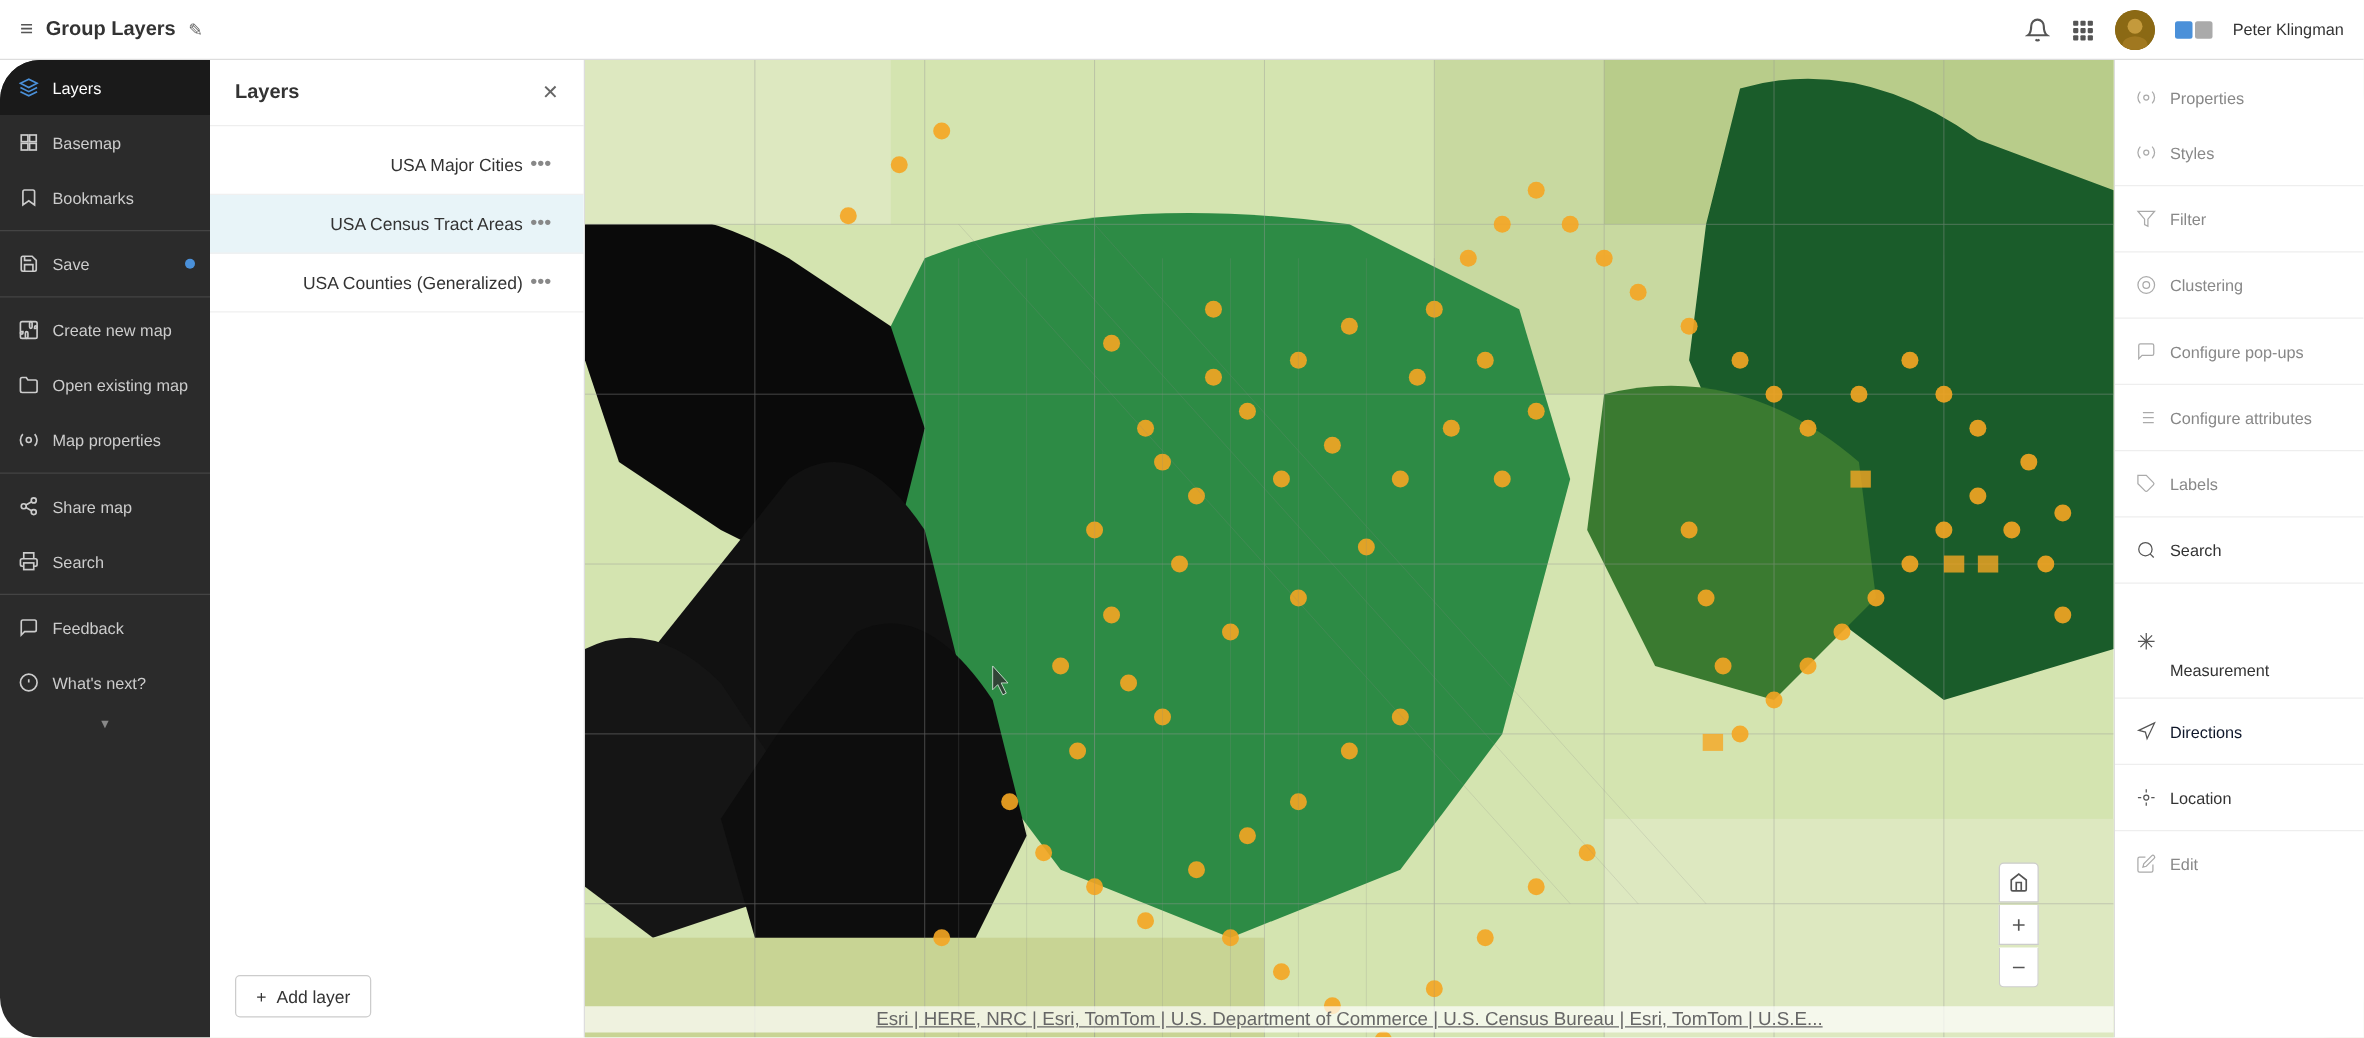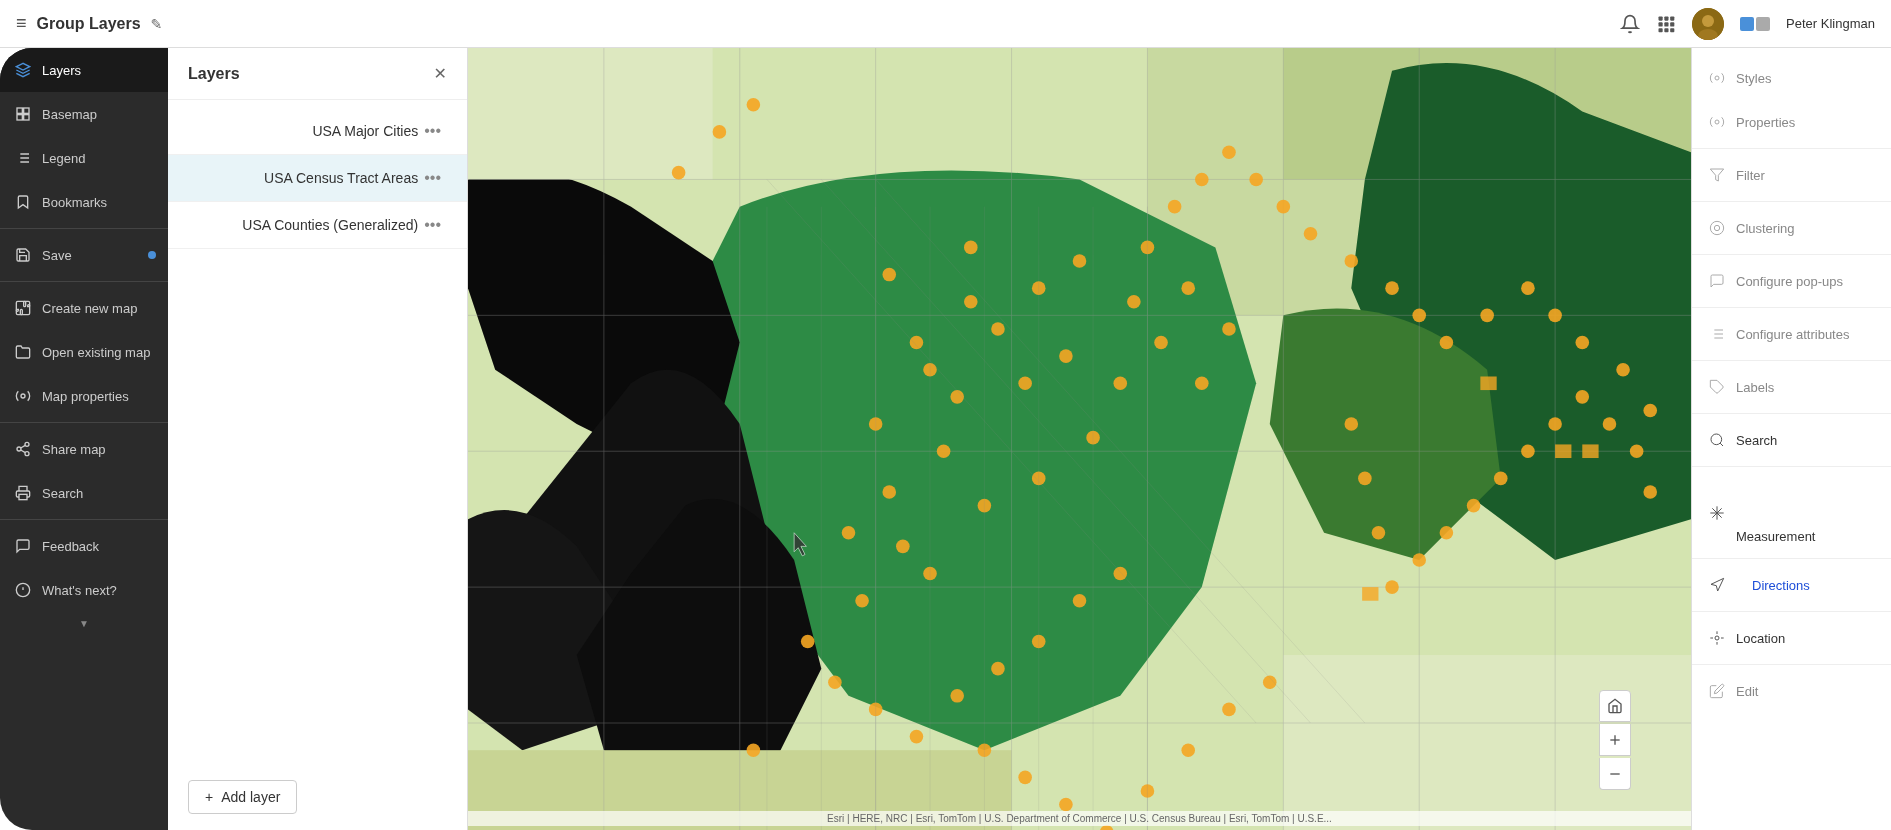--- a/index.html
+++ b/index.html
@@ -153,24 +153,25 @@
     .zoom-in-btn { }
     .zoom-out-btn { border-radius: 0 0 4px 4px; }
 
     
     .map-attribution {
       position: absolute;
       bottom: 4px;
       left: 0;
       right: 0;
       text-align: center;
-      font-size: 10px;
+      font-size: 15px;
       color: #666;
       background: rgba(255,255,255,0.7);
       padding: 2px 6px;
+      text-decoration: underline;
     }
 
     
     .right-sidebar {
       width: 200px;
       background: #fff;
       border-left: 1px solid #ddd;
       display: flex;
       flex-direction: column;
       flex-shrink: 0;
@@ -262,33 +263,20 @@
         <svg width="16" height="16" viewBox="0 0 24 24" fill="none" stroke="#ccc" stroke-width="2">
             <rect x="3" y="3" width="8" height="8"></rect>
             <rect x="13" y="3" width="8" height="8"></rect>
             <rect x="3" y="13" width="8" height="8"></rect>
             <rect x="13" y="13" width="8" height="8"></rect>
           </svg>
       </span>
       <span>Basemap</span>
     </div>
 
-    <div class="sidebar-item">
-      <span class="icon">
-        <svg width="16" height="16" viewBox="0 0 24 24" fill="none" stroke="#ccc" stroke-width="2">
-            <line x1="8" y1="6" x2="21" y2="6"></line>
-            <line x1="8" y1="12" x2="21" y2="12"></line>
-            <line x1="8" y1="18" x2="21" y2="18"></line>
-            <line x1="3" y1="6" x2="3.01" y2="6"></line>
-            <line x1="3" y1="12" x2="3.01" y2="12"></line>
-            <line x1="3" y1="18" x2="3.01" y2="18"></line>
-          </svg>
-      </span>
-      <span>Legend</span>
-    </div>
 
     <div class="sidebar-item">
       <span class="icon">
         <svg width="16" height="16" viewBox="0 0 24 24" fill="none" stroke="#ccc" stroke-width="2">
             <path d="M19 21l-7-5-7 5V5a2 2 0 0 1 2-2h10a2 2 0 0 1 2 2z"></path>
           </svg>
       </span>
       <span>Bookmarks</span>
     </div>
 
@@ -601,31 +589,31 @@
 
   <div class="right-sidebar">
 
     <div class="right-item">
       <span class="icon">
         <svg width="16" height="16" viewBox="0 0 24 24" fill="none" stroke="#aaa" stroke-width="1.5">
             <circle cx="12" cy="12" r="3"></circle>
             <path d="M19.07 4.93a10 10 0 0 1 0 14.14M4.93 4.93a10 10 0 0 0 0 14.14"></path>
           </svg>
       </span>
-      <span class="right-item-label">Styles</span>
+      <span class="right-item-label">Properties</span>
     </div>
 
     <div class="right-item">
       <span class="icon">
         <svg width="16" height="16" viewBox="0 0 24 24" fill="none" stroke="#aaa" stroke-width="1.5">
             <circle cx="12" cy="12" r="3"></circle>
             <path d="M19.07 4.93a10 10 0 0 1 0 14.14M4.93 4.93a10 10 0 0 0 0 14.14"></path>
           </svg>
       </span>
-      <span class="right-item-label">Properties</span>
+      <span class="right-item-label">Styles</span>
     </div>
 
     <div class="right-divider"></div>
 
     <div class="right-item">
       <span class="icon">
         <svg width="16" height="16" viewBox="0 0 24 24" fill="none" stroke="#aaa" stroke-width="1.5">
             <polygon points="22 3 2 3 10 12.46 10 19 14 21 14 12.46 22 3"></polygon>
           </svg>
       </span>
@@ -707,21 +695,21 @@
     </div>
 
     <div class="right-divider"></div>
 
     <div class="right-item">
       <span class="icon">
         <svg width="16" height="16" viewBox="0 0 24 24" fill="none" stroke="#555" stroke-width="1.5">
             <polygon points="3 11 22 2 13 21 11 13 3 11"></polygon>
           </svg>
       </span>
-      <span class="right-item-label" style="color:#1d4ed8;margin-left:16px;">Directions</span>
+      <span class="right-item-label" style="color:#0f172a;">Directions</span>
     </div>
 
     <div class="right-divider"></div>
 
     <div class="right-item">
       <span class="icon">
         <svg width="16" height="16" viewBox="0 0 24 24" fill="none" stroke="#555" stroke-width="1.5">
             <circle cx="12" cy="12" r="3"></circle>
             <path d="M12 2v4M12 18v4M2 12h4M18 12h4"></path>
           </svg>

